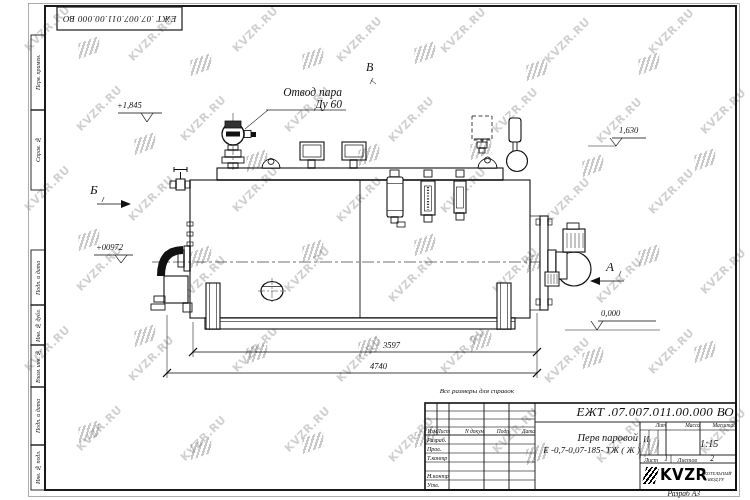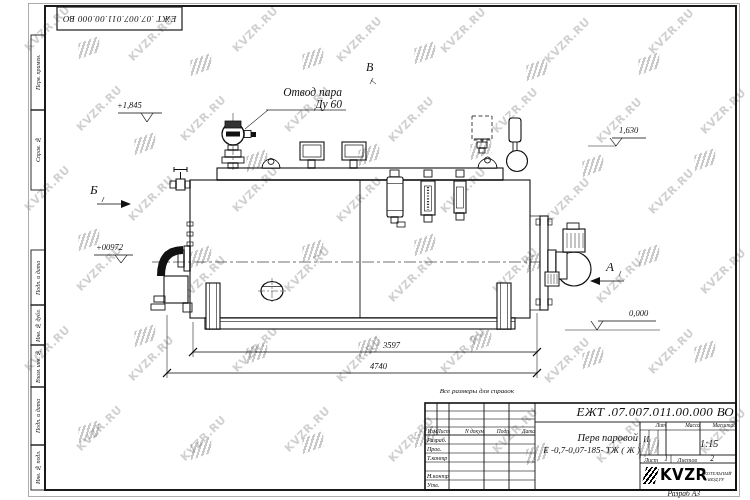--- a/index.html
+++ b/index.html
@@ -288,21 +288,21 @@
     <div class="vlabel" style="left:31px;top:445px;width:14px;height:45px">Инв. № подл.</div>
 
     <div class="t c" style="left:258px;top:86px;width:84px;font-size:11.5px">Отвод пара</div>
     <div class="t c" style="left:258px;top:98px;width:84px;font-size:11.5px">Ду 60</div>
     <div class="t" style="left:90px;top:183px;font-size:13px">Б</div>
     <div class="t" style="left:606px;top:260px;font-size:13px">А</div>
     <div class="t" style="left:366px;top:61px;font-size:12px">В</div>
     <div class="t" style="left:117px;top:101px;font-size:8.5px">+1,845</div>
     <div class="t" style="left:619px;top:126px;font-size:8.5px">1,630</div>
     <div class="t" style="left:96px;top:243px;font-size:8.5px">+00972</div>
-    <div class="t" style="left:629px;top:309px;font-size:8.5px">0,000</div>
+    <div class="t" style="left:601px;top:309px;font-size:8.5px">0,000</div>
     <div class="t c" style="left:330px;top:341px;width:70px;font-size:8.5px">3597</div>
     <div class="t c" style="left:317px;top:362px;width:70px;font-size:8.5px">4740</div>
     <div class="t c" style="left:430px;top:388px;width:84px;font-size:7px">Все размеры для справок</div>
 
     <div class="t c" style="left:537px;top:405px;width:197px;font-size:13px;letter-spacing:.3px">ЕЖТ .07.007.011.00.000  ВО</div>
     <div class="t c" style="left:537px;top:432px;width:101px;font-size:10.5px">Перв паровой</div>
     <div class="t c" style="left:535px;top:446px;width:105px;font-size:9px">Е -0,7-0,07-185- ТЖ ( Ж )</div>
 
     <div class="t c" style="left:425px;top:429px;width:12px;font-size:5.5px">Изм</div>
     <div class="t c" style="left:437px;top:429px;width:12px;font-size:5.5px">Лист</div>

